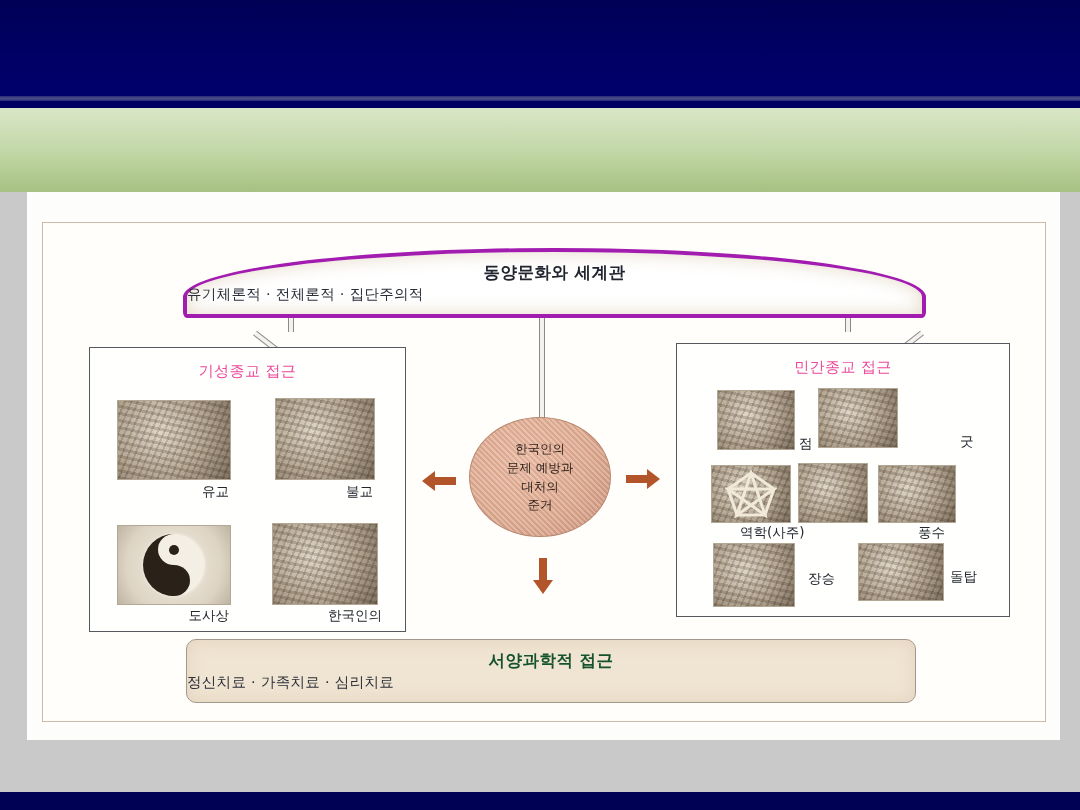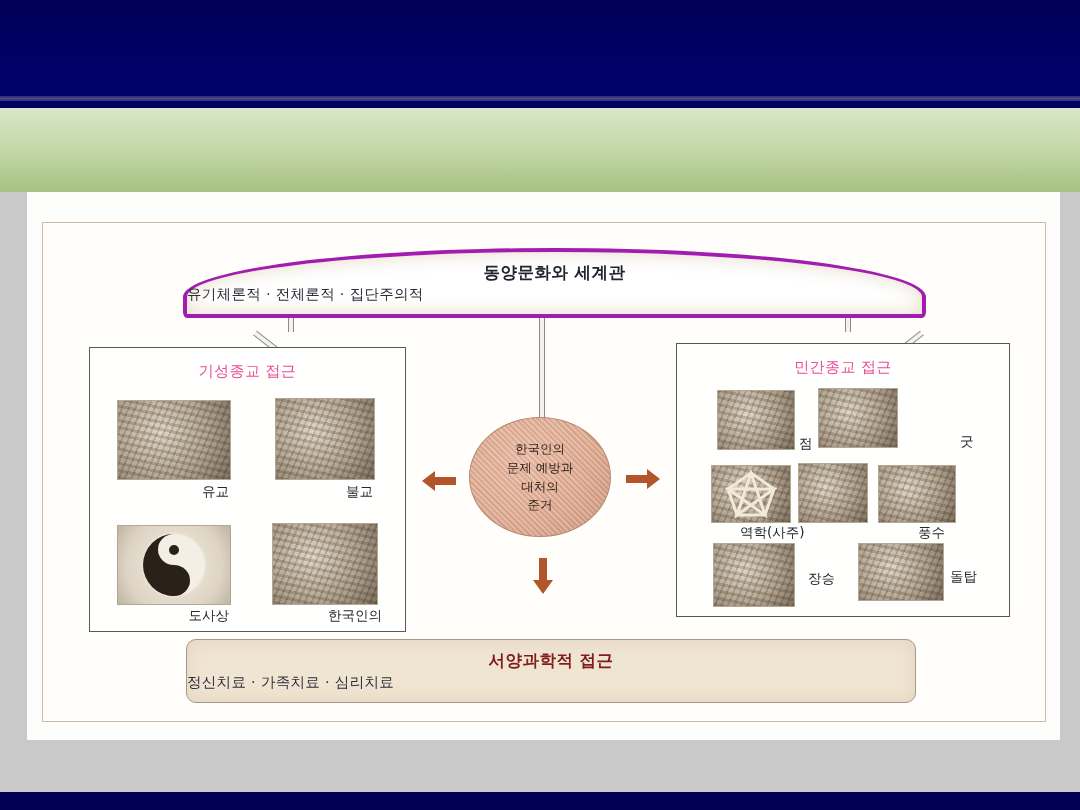--- a/index.html
+++ b/index.html
@@ -162,21 +162,21 @@
   .arrow-d{left:530px;top:556px;}
 
   
   .bottom-banner{
     position:absolute;left:186px;top:639px;width:728px;height:62px;
     background:#f0e4d2;border:1px solid #a3988a;border-radius:10px;
     box-shadow:inset 0 0 16px rgba(224,208,186,.9);
   }
   .bottom-banner .t1{
     position:absolute;left:0;right:0;top:10px;text-align:center;
-    font-size:16.5px;font-weight:bold;color:#7f1d1d;letter-spacing:.5px;
+    font-size:16.5px;font-weight:bold;color:#14532d;letter-spacing:.5px;
   }
   .bottom-banner .t2{
     position:absolute;left:0;right:0;top:33px;
     font-size:14.5px;color:#2a2e38;letter-spacing:.3px;
   }
 </style>
 </head>
 <body>
 
 <div class="slide">

